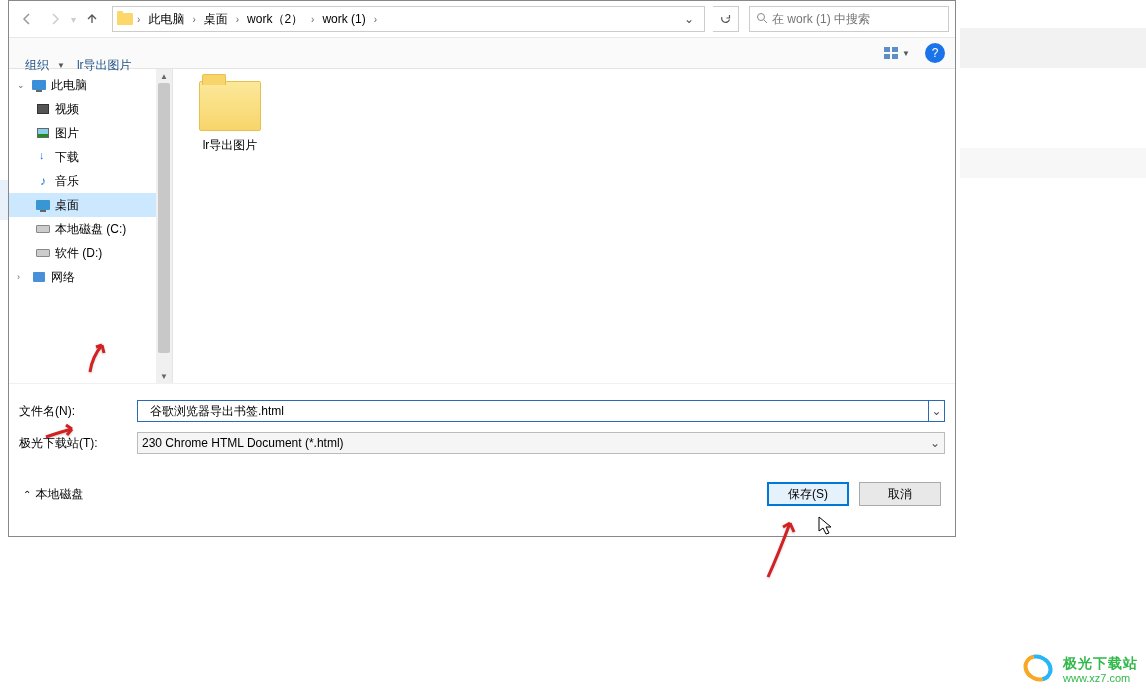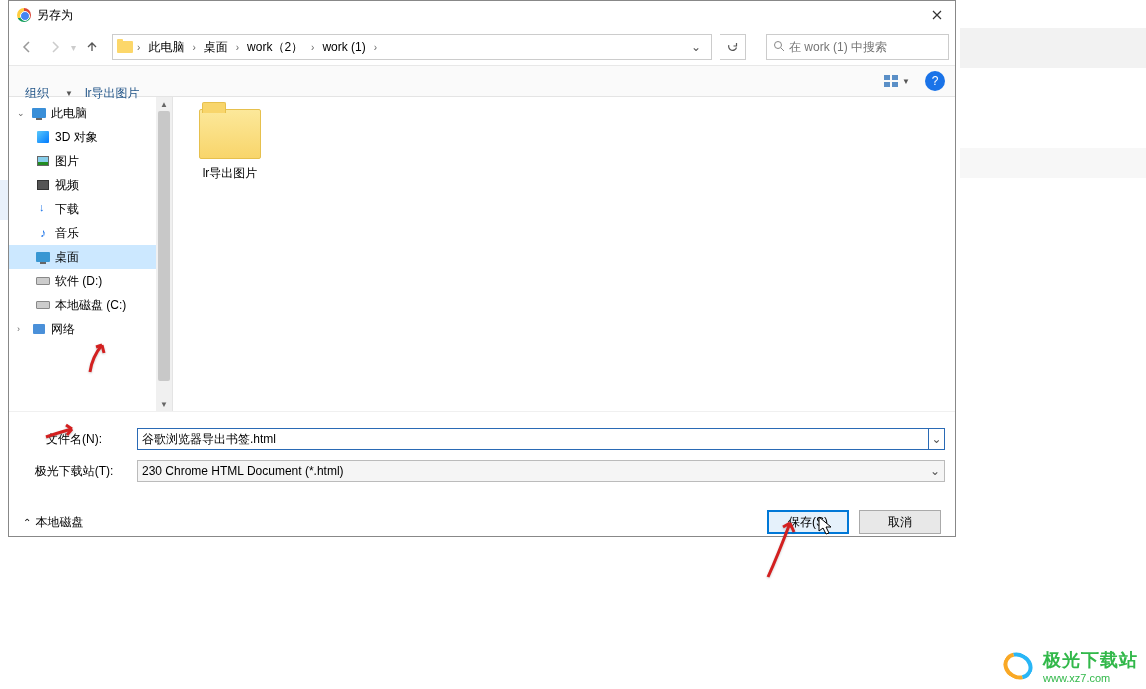--- a/index.html
+++ b/index.html
@@ -23,27 +23,27 @@
 .nav-btn.disabled { color: #ccc; }
 .nav-sep { color: #ccc; font-size: 10px; }
 .breadcrumb-box { flex: 1; height: 26px; border: 1px solid #ccc; display: flex; align-items: center; padding: 0 2px; margin: 0 4px; }
 .folder-icon-small { width: 20px; height: 20px; display: flex; align-items: center; justify-content: center; }
 .folder-glyph { width: 16px; height: 12px; background: #fcd76a; border-radius: 1px; position: relative; }
 .folder-glyph::before { content: ""; position: absolute; top: -2px; left: 0; width: 6px; height: 3px; background: #fcd76a; border-radius: 1px 1px 0 0; }
 .bc-item { padding: 0 6px; height: 24px; display: flex; align-items: center; cursor: pointer; }
 .bc-chev { color: #666; padding: 0 2px; font-size: 10px; }
 .bc-dropdown { margin-left: auto; padding: 0 8px; color: #555; }
 .refresh-btn { width: 26px; height: 26px; border: 1px solid #ccc; border-left: none; display: flex; align-items: center; justify-content: center; cursor: pointer; }
-.search-box { width: 183px; height: 26px; border: 1px solid #ccc; display: flex; align-items: center; padding: 0 6px; margin-left: 16px; }
+.search-box { width: 200px; height: 26px; border: 1px solid #ccc; display: flex; align-items: center; padding: 0 6px; margin-left: 6px; }
 .search-box input { border: none; outline: none; flex: 1; color: #888; }
 .search-icon { color: #888; margin-right: 4px; }
 
 
 .toolbar { height: 32px; border-top: 1px solid #e8e8e8; border-bottom: 1px solid #e4e4e4; background: #fafafa; display: flex; align-items: center; padding: 0 10px; }
-.tb-item { padding: 4px 6px; cursor: pointer; color: #258; display: flex; align-items: center; gap: 16px; margin-top: 24px; }
+.tb-item { padding: 4px 6px; cursor: pointer; color: #258; display: flex; align-items: center; gap: 8px; margin-top: 24px; }
 .tb-right { margin-left: auto; display: flex; align-items: center; gap: 10px; }
 .help-icon { width: 20px; height: 20px; border-radius: 50%; background: #1a73e8; color: #fff; display: flex; align-items: center; justify-content: center; font-size: 12px; }
 
 
 .main { display: flex; height: 314px; }
 .sidebar { width: 164px; border-right: 1px solid #e4e4e4; padding-top: 4px; position: relative; }
 .sb-scroll { position: absolute; right: 0; top: 0; bottom: 0; width: 16px; background: #f0f0f0; }
 .sb-scroll-thumb { position: absolute; top: 14px; left: 2px; width: 12px; height: 270px; background: #c8c8c8; border-radius: 2px; }
 .sb-scroll-arrow { position: absolute; left: 0; width: 16px; height: 14px; display: flex; align-items: center; justify-content: center; color: #666; font-size: 8px; }
 .sb-scroll-arrow.top { top: 0; }
@@ -66,70 +66,59 @@
 
 .content { flex: 1; padding: 12px; display: flex; align-items: flex-start; gap: 20px; }
 .folder-item { width: 90px; display: flex; flex-direction: column; align-items: center; gap: 6px; cursor: pointer; }
 .big-folder { width: 62px; height: 50px; background: linear-gradient(#fce89a, #f8d56b); border-radius: 2px; position: relative; border: 1px solid #e6c04d; }
 .big-folder::before { content: ""; position: absolute; top: -8px; left: 2px; width: 22px; height: 10px; background: #f8d56b; border-radius: 2px 2px 0 0; border: 1px solid #e6c04d; border-bottom: none; }
 .folder-label { text-align: center; }
 
 
 .bottom-form { padding: 16px 10px 8px 10px; border-top: 1px solid #f0f0f0; }
 .form-row { display: flex; align-items: center; margin-bottom: 10px; }
-.form-label { width: 118px; text-align: center; padding-right: 8px; }
-.form-input { flex: 1; height: 22px; border: 1px solid #999; padding: 0 4px; background: #fff; }
+.form-label { width: 118px; text-align: left; padding-right: 8px; }
+.form-input { flex: 1; height: 22px; border: 1px solid #999; padding: 0 12px; background: #fff; }
 .form-input.selected { background: #fff; }
 .form-select { flex: 1; height: 22px; border: 1px solid #bbb; padding: 0 4px; display: flex; align-items: center; justify-content: space-between; background: #f5f5f5; }
 
 
 .footer { display: flex; align-items: center; justify-content: space-between; padding: 10px 14px; }
 .hide-folders { display: flex; align-items: center; gap: 4px; cursor: pointer; }
 .btn-group { display: flex; gap: 10px; }
 .btn { width: 82px; height: 24px; border: 1px solid #aaa; background: #e8e8e8; display: flex; align-items: center; justify-content: center; cursor: pointer; }
 .btn.primary { border: 2px solid #0078d7; background: #e5f1fb; }
 
 
 .red-arrow { position: absolute; pointer-events: none; }
 .arrow-svg { filter: drop-shadow(0 1px 1px rgba(0,0,0,0.2)); }
 
 
 .watermark { position: absolute; bottom: 4px; right: 8px; display: flex; align-items: center; gap: 6px; }
 .wm-logo { width: 34px; height: 30px; position: relative; }
 .wm-swirl { width: 30px; height: 26px; border: 4px solid #f9a825; border-radius: 50%; border-top-color: #29b6f6; border-right-color: #29b6f6; transform: rotate(30deg); }
 .wm-text { display: flex; flex-direction: column; line-height: 1.2; }
-.wm-cn { color: #32b84a; font-size: 18px; font-weight: bold; letter-spacing: 1px; }
+.wm-cn { color: #32b84a; font-size: 14px; font-weight: bold; letter-spacing: 1px; }
 .wm-en { color: #32b84a; font-size: 11px; }
 
 
 .cursor { position: absolute; left: 818px; top: 516px; pointer-events: none; }
 
 
 .bg-line { position: absolute; background: #f2f2f2; }
 </style>
 </head>
 <body>
 
 <div class="bg-line" style="left:960px; top:28px; width:186px; height:40px;"></div>
 <div class="bg-line" style="left:960px; top:148px; width:186px; height:30px; background:#f7f7f7;"></div>
 <div class="bg-line" style="left:0; top:180px; width:8px; height:40px; background:#e8f0fa;"></div>
 
 <div class="dialog">
 
-  <div class="titlebar">
-    <div class="titlebar-left">
-      <div class="chrome-icon"></div>
-      <span>另存为</span>
-    </div>
-    <div class="close-btn">
-      <svg width="10" height="10" viewBox="0 0 10 10">
-          <path d="M1 1L9 9M9 1L1 9" stroke="#333" stroke-width="1.2"></path>
-        </svg>
-    </div>
-  </div>
 
   <div class="navbar">
     <div class="nav-btn disabled">
       <svg width="14" height="14" viewBox="0 0 14 14">
           <path d="M9 2L4 7l5 5" stroke="#999" stroke-width="1.5" fill="none"></path>
         </svg>
     </div>
     <div class="nav-btn disabled">
       <svg width="14" height="14" viewBox="0 0 14 14">
           <path d="M5 2l5 5-5 5" stroke="#ccc" stroke-width="1.5" fill="none"></path>
@@ -198,65 +187,59 @@
     <div class="sidebar">
       <div class="tree-item">
         <span style="font-size:9px;color:#666;width:10px">⌄</span>
         <div class="tree-icon">
             <div class="monitor-icon"></div>
           </div>
         <span>此电脑</span>
       </div>
       <div class="tree-item indent">
         <div class="tree-icon">
-            <div class="cube-icon"></div>
-          </div>
-        <span>3D 对象</span>
+            <div class="film-icon"></div>
+          </div>
+        <span>视频</span>
       </div>
       <div class="tree-item indent">
         <div class="tree-icon">
             <div class="pic-icon"></div>
           </div>
         <span>图片</span>
       </div>
       <div class="tree-item indent">
         <div class="tree-icon">
-            <div class="film-icon"></div>
-          </div>
-        <span>视频</span>
-      </div>
-      <div class="tree-item indent">
-        <div class="tree-icon">
             <div class="dl-icon"></div>
           </div>
         <span>下载</span>
       </div>
       <div class="tree-item indent">
         <div class="tree-icon">
             <span class="music-icon">♪</span>
           </div>
         <span>音乐</span>
       </div>
       <div class="tree-item indent selected">
         <div class="tree-icon">
             <div class="monitor-icon" style="background:#3897d3"></div>
           </div>
         <span>桌面</span>
       </div>
       <div class="tree-item indent">
         <div class="tree-icon">
             <div class="disk-icon"></div>
           </div>
+        <span>本地磁盘 (C:)</span>
+      </div>
+      <div class="tree-item indent">
+        <div class="tree-icon">
+            <div class="disk-icon"></div>
+          </div>
         <span>软件 (D:)</span>
-      </div>
-      <div class="tree-item indent">
-        <div class="tree-icon">
-            <div class="disk-icon"></div>
-          </div>
-        <span>本地磁盘 (C:)</span>
       </div>
       <div class="tree-item">
         <span style="font-size:9px;color:#666;width:10px">›</span>
         <div class="tree-icon">
             <div class="net-icon"></div>
           </div>
         <span>网络</span>
       </div>
 
       <div class="sb-scroll">

